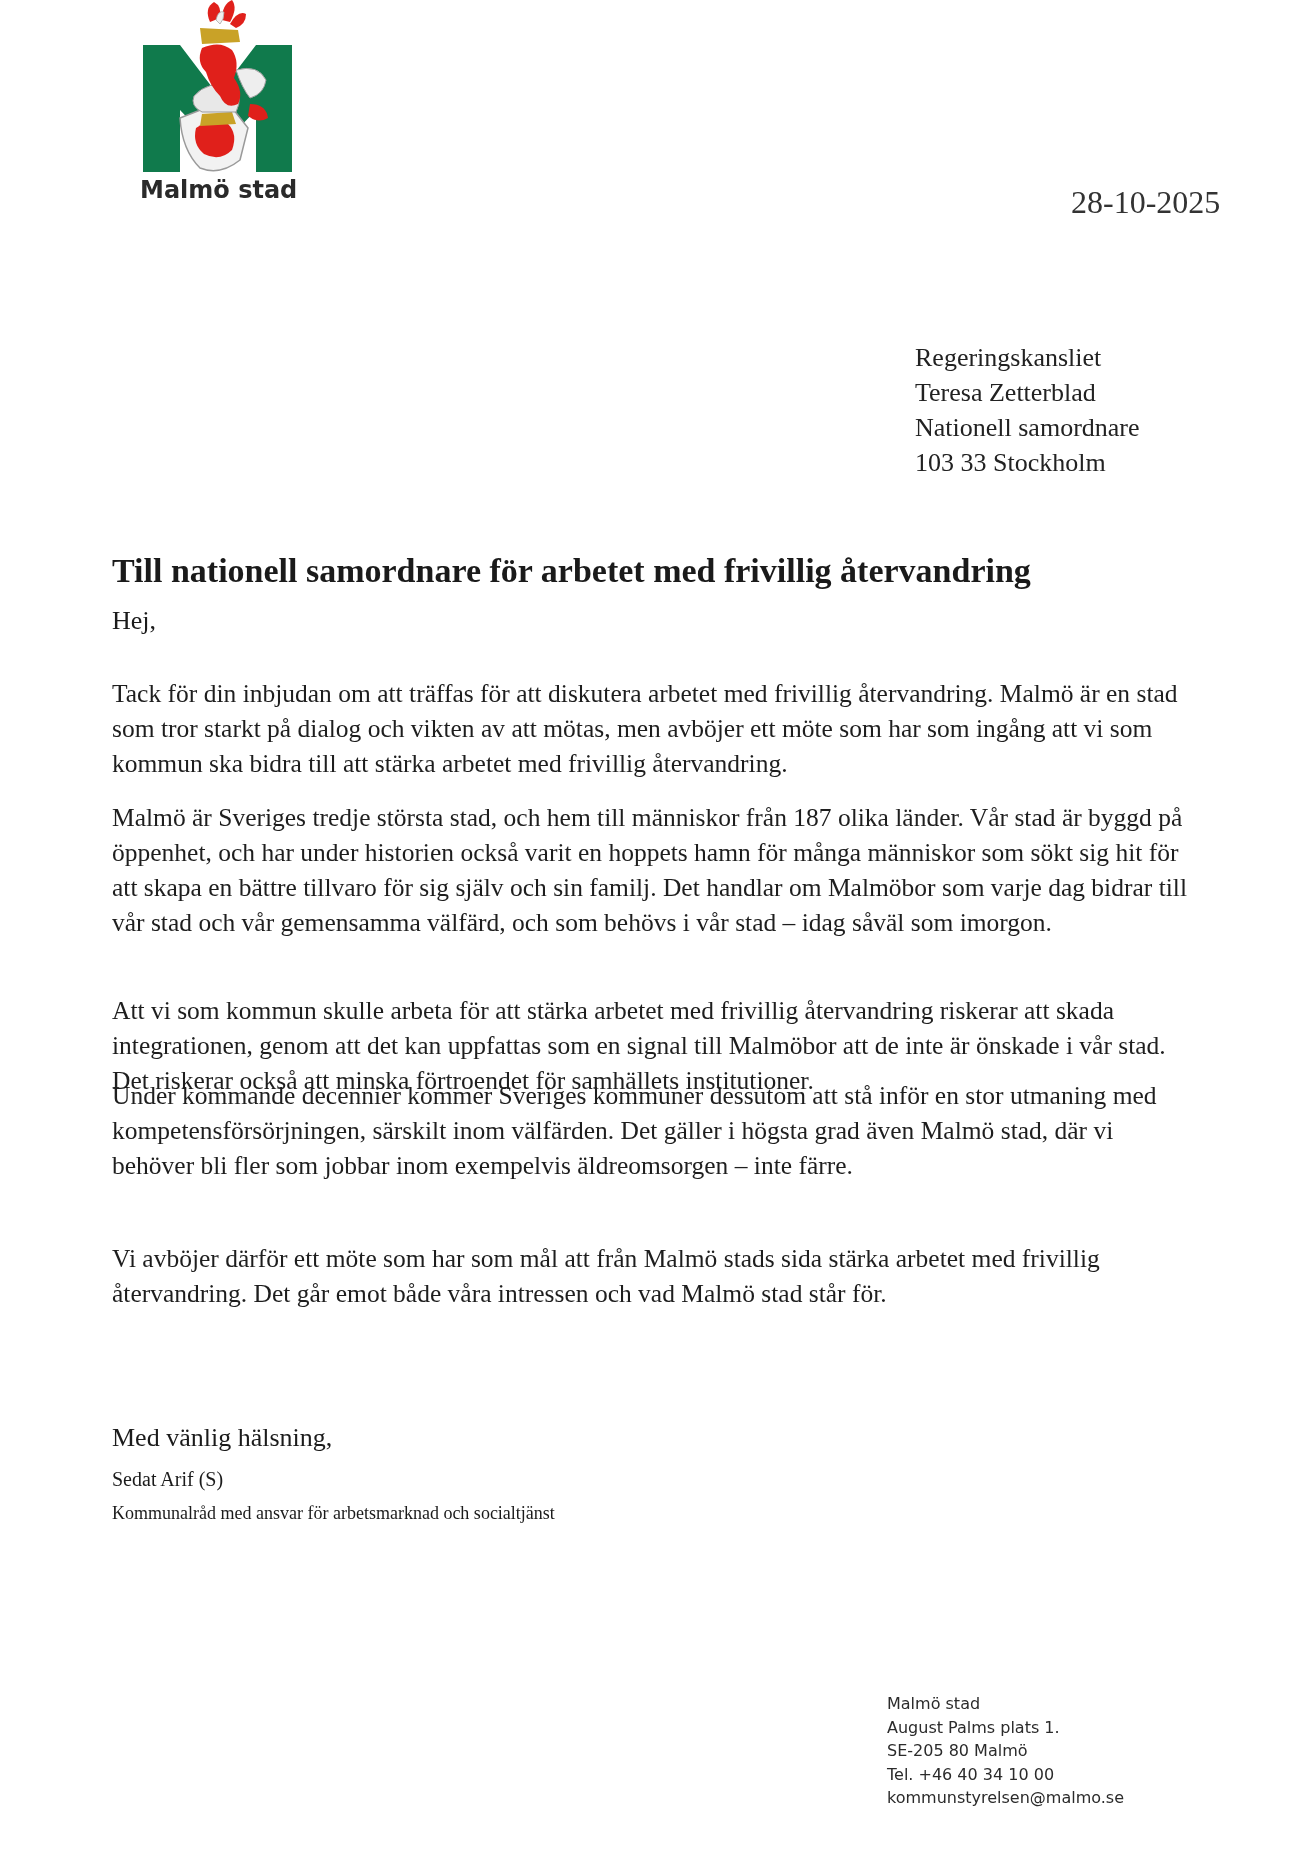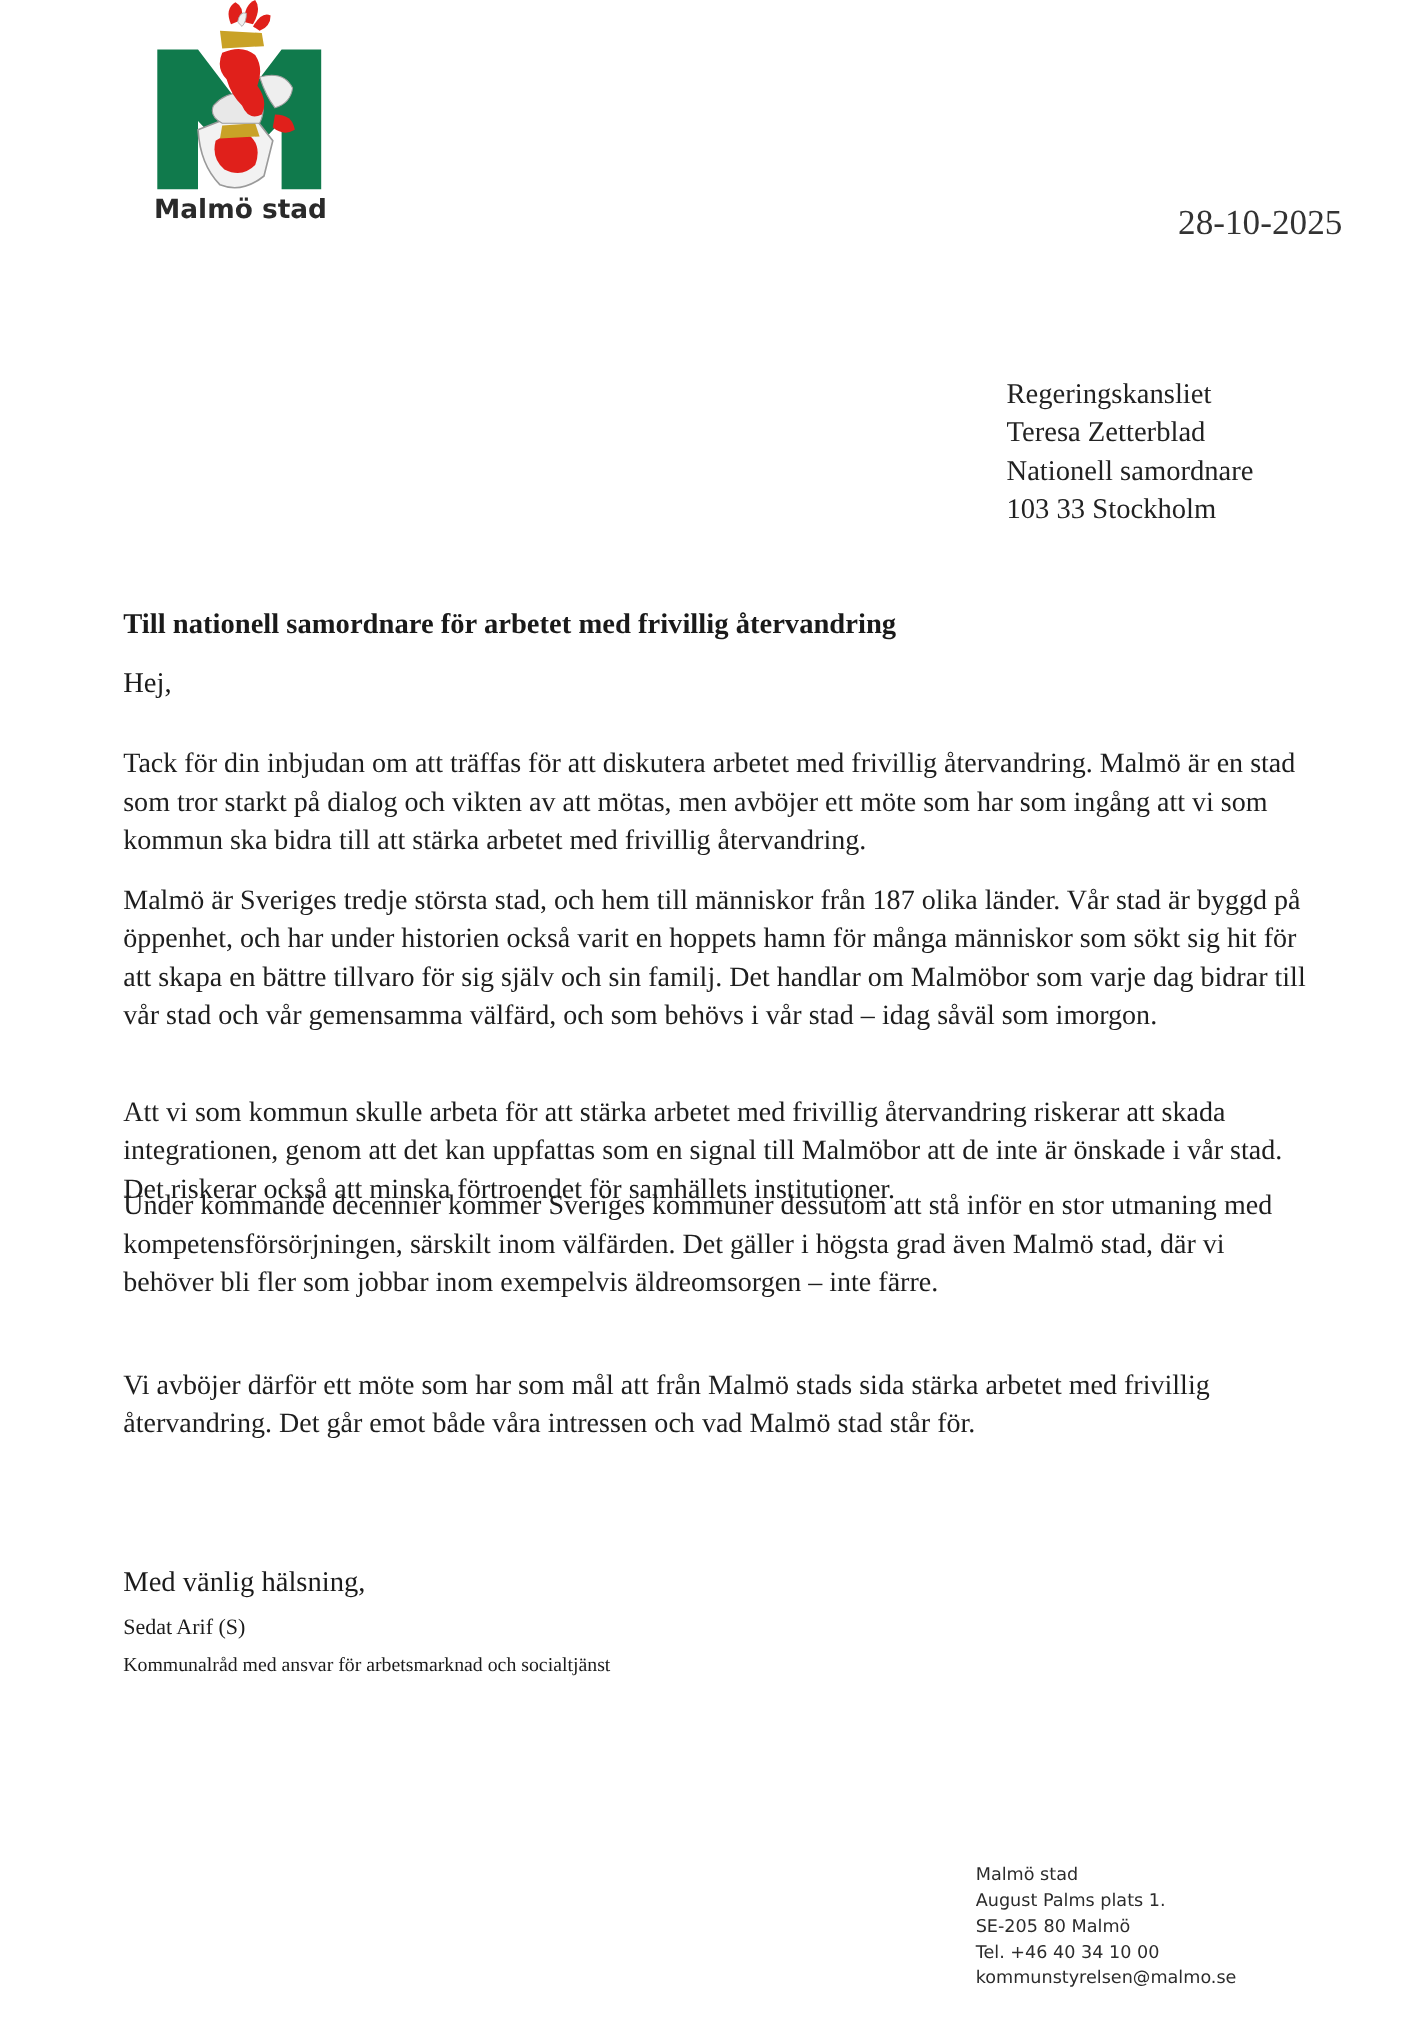--- a/index.html
+++ b/index.html
@@ -5,21 +5,21 @@
   html, body { margin: 0; padding: 0; background: #ffffff; }
   body { width: 1298px; height: 1856px; position: relative; overflow: hidden;
          font-family: "Liberation Serif", "DejaVu Serif", serif; color: #1b1b1b; }
   .abs { position: absolute; }
   #logo { left: 140px; top: 0px; width: 156px; height: 210px; }
   #logo-text { left: 140px; top: 176px; width: 160px; font-family: "DejaVu Sans", "Liberation Sans", sans-serif;
                font-weight: bold; font-size: 24px; color: #2a2a2a; letter-spacing: 0px; white-space: nowrap; }
   #date { left: 1071px; top: 184px; font-size: 32px; color: #333; }
   #recipient { left: 887px; top: 340px; font-size: 26px; line-height: 35px; color: #222; }
   #recipient div { white-space: nowrap; margin-left: 28px; }
-  #subject { left: 112px; top: 552px; font-size: 26px; font-weight: bold; color: #1a1a1a; white-space: nowrap; }
+  #subject { left: 112px; top: 552px; font-size: 34px; font-weight: bold; color: #1a1a1a; white-space: nowrap; }
   #greeting { left: 112px; top: 606px; font-size: 26px; }
   .para { position: absolute; left: 112px; width: 1080px; font-size: 25.5px; line-height: 35px; color: #1e1e1e; }
   #p1 { top: 676px; }
   #p2 { top: 800px; }
   #p3 { top: 993px; }
   #p4 { top: 1078px; }
   #p5 { top: 1241px; }
   #closing { left: 112px; top: 1423px; font-size: 26px; }
   #sig-name { left: 112px; top: 1468px; font-size: 20px; }
   #sig-title { left: 112px; top: 1503px; font-size: 18px; white-space: nowrap; }

